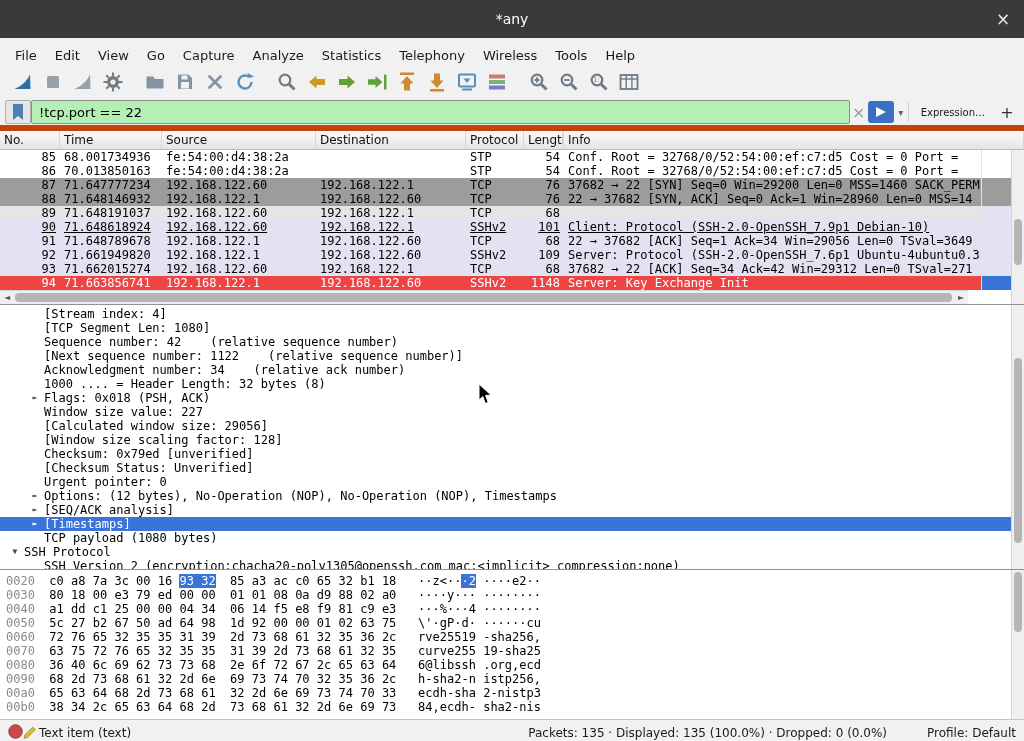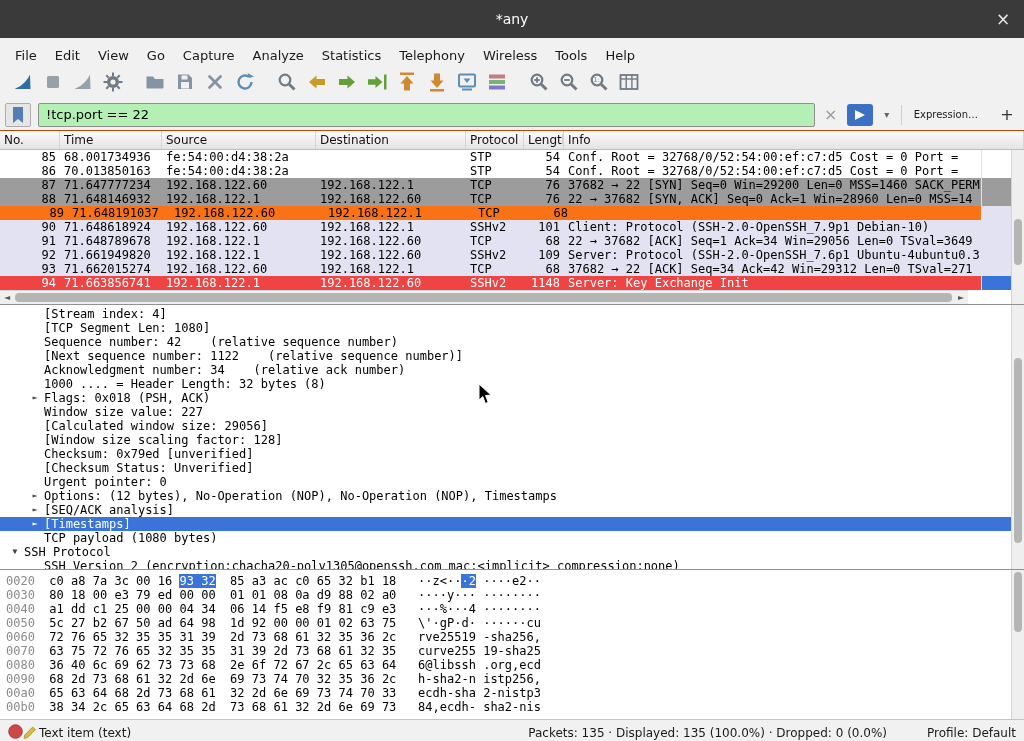--- a/index.html
+++ b/index.html
@@ -5,21 +5,21 @@
 *{margin:0;padding:0;box-sizing:border-box;}
 body{width:1024px;height:741px;font-family:"DejaVu Sans",sans-serif;background:#ececec;overflow:hidden;}
 .window{width:1024px;height:741px;display:flex;flex-direction:column;background:#f1f1f1;position:relative;justify-content:space-between;}
 .titlebar{flex:0 0 38px;background:#3a3a3a;color:#fff;display:flex;align-items:center;justify-content:center;position:relative;font-size:14px;}
 .close-btn{position:absolute;right:10px;top:50%;transform:translateY(-50%);width:22px;height:22px;display:flex;align-items:center;justify-content:center;font-size:17px;color:#e8e8e8;}
 .menubar{flex:0 0 23px;display:flex;align-items:center;padding-left:6px;font-size:13px;color:#1a1a1a;background:#f1f1f1;}
 .menu-item{padding:2px 9px;margin-top:8px;}
 .toolbar{flex:0 0 34px;display:flex;align-items:center;padding:0 8px;background:#f1f1f1;}
 .tool{width:30px;height:28px;display:flex;align-items:center;justify-content:center;}
 .tb-gap{width:12px;height:28px;}
-.filterbar{flex:0 0 32px;display:flex;align-items:center;gap:7px;padding:0 5px;background:#f1f1f1;border-bottom:1px solid #c2410c;}
+.filterbar{flex:0 0 32px;display:flex;align-items:center;gap:0;padding:0 5px;background:#f1f1f1;border-bottom:6px solid #c2410c;}
 .filter-book{flex:0 0 26px;height:24px;border:1px solid #adadad;border-radius:2px;background:#e6e6e6;display:flex;align-items:center;justify-content:center;}
 .filter-input{flex:1;height:24px;border:1px solid #8f8f8f;border-radius:2px;display:flex;align-items:center;padding:0 7px;font-size:13px;color:#000;background:#b4f0b4;}
 .filter-clear{flex:0 0 18px;text-align:center;color:#9a9a9a;font-size:16px;}
 .filter-apply{flex:0 0 26px;height:22px;border-radius:3px;background:#3a6fc4;display:flex;align-items:center;justify-content:center;}
 .filter-caret{flex:0 0 14px;color:#666;font-size:10px;text-align:center;}
 .filter-expression{padding:0 10px 0 12px;font-size:10px;color:#1a1a1a;border-left:1px solid #cfcfcf;height:20px;display:flex;align-items:center;}
 .filter-add{flex:0 0 24px;text-align:center;font-size:16px;color:#333;}
 .packet-list{flex:0 0 173px;display:flex;flex-direction:column;background:#fff;position:relative;}
 .pl-header{flex:0 0 19px;display:flex;background:linear-gradient(#fbfbfb,#e4e4e4);border-bottom:1px solid #bdbdbd;font-size:12px;color:#111;}
 .hcol{padding:2px 4px;border-right:1px solid #d6d6d6;white-space:nowrap;overflow:hidden;}
@@ -285,29 +285,29 @@
         </div>
         <div class="pl-row" style="background: rgb(156, 156, 156);">
           <span class="pcell c-no">88</span>
           <span class="pcell c-time">71.648146932</span>
           <span class="pcell c-src">192.168.122.1</span>
           <span class="pcell c-dst">192.168.122.60</span>
           <span class="pcell c-proto">TCP</span>
           <span class="pcell c-len">76</span>
           <span class="pcell c-info">22 → 37682 [SYN, ACK] Seq=0 Ack=1 Win=28960 Len=0 MSS=14</span>
         </div>
-        <div class="pl-row" style="background: #f97316; padding-left: 8px;">
+        <div class="pl-row" style="background: #e5e5e5;">
           <span class="pcell c-no">89</span>
           <span class="pcell c-time">71.648191037</span>
           <span class="pcell c-src">192.168.122.60</span>
           <span class="pcell c-dst">192.168.122.1</span>
           <span class="pcell c-proto">TCP</span>
           <span class="pcell c-len">68</span>
         </div>
-        <div class="pl-row" style="background: rgb(226, 226, 242);">
+        <div class="pl-row" style="background: rgb(226, 226, 242); text-decoration: underline;">
           <span class="pcell c-no">90</span>
           <span class="pcell c-time">71.648618924</span>
           <span class="pcell c-src">192.168.122.60</span>
           <span class="pcell c-dst">192.168.122.1</span>
           <span class="pcell c-proto">SSHv2</span>
           <span class="pcell c-len">101</span>
           <span class="pcell c-info">Client: Protocol (SSH-2.0-OpenSSH_7.9p1 Debian-10)</span>
         </div>
         <div class="pl-row" style="background: rgb(226, 226, 242);">
           <span class="pcell c-no">91</span>

